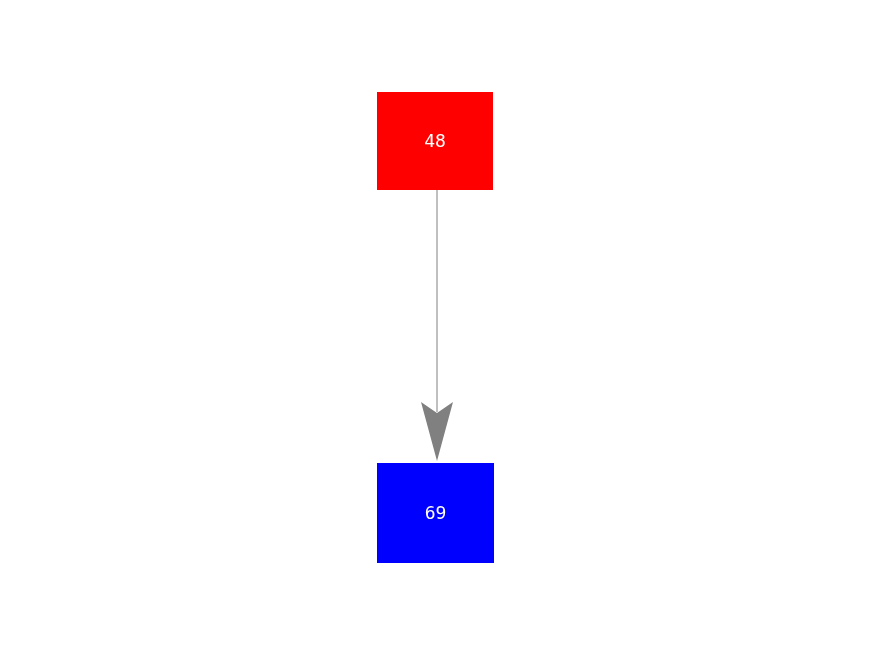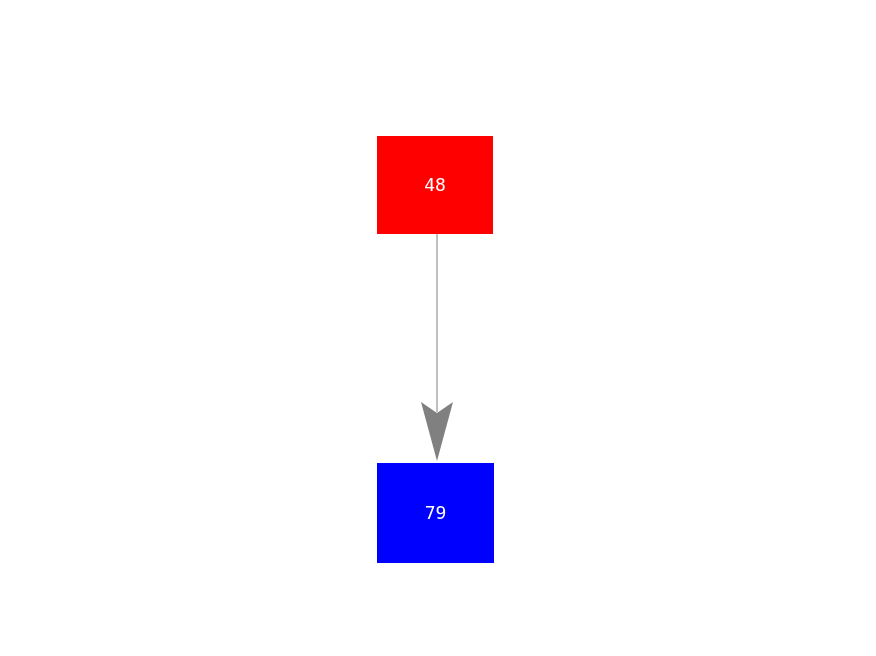--- a/index.html
+++ b/index.html
@@ -50,21 +50,21 @@
 </head>
 <body>
 
 <div class="stage">
 
   <svg class="edge-svg" viewBox="0 0 876 656" xmlns="http://www.w3.org/2000/svg">
     <line x1="437" y1="190" x2="437" y2="412" stroke-width="1" stroke="#808080"></line>
     <polygon points="421,402 437,413 453,402 437,461" fill="#808080"></polygon>
   </svg>
 
-  <div class="node node-top" style="background-color: rgb(255, 0, 0); color: rgb(255, 255, 255); margin-top: 44px;">
+  <div class="node node-top" style="background-color: rgb(255, 0, 0); color: rgb(255, 255, 255);">
     <span>48</span>
   </div>
 
   <div class="node node-bottom" style="background-color: rgb(0, 0, 255); color: rgb(255, 255, 255);">
-    <span>79</span>
+    <span>69</span>
   </div>
 
 </div>
 
 </body></html>

